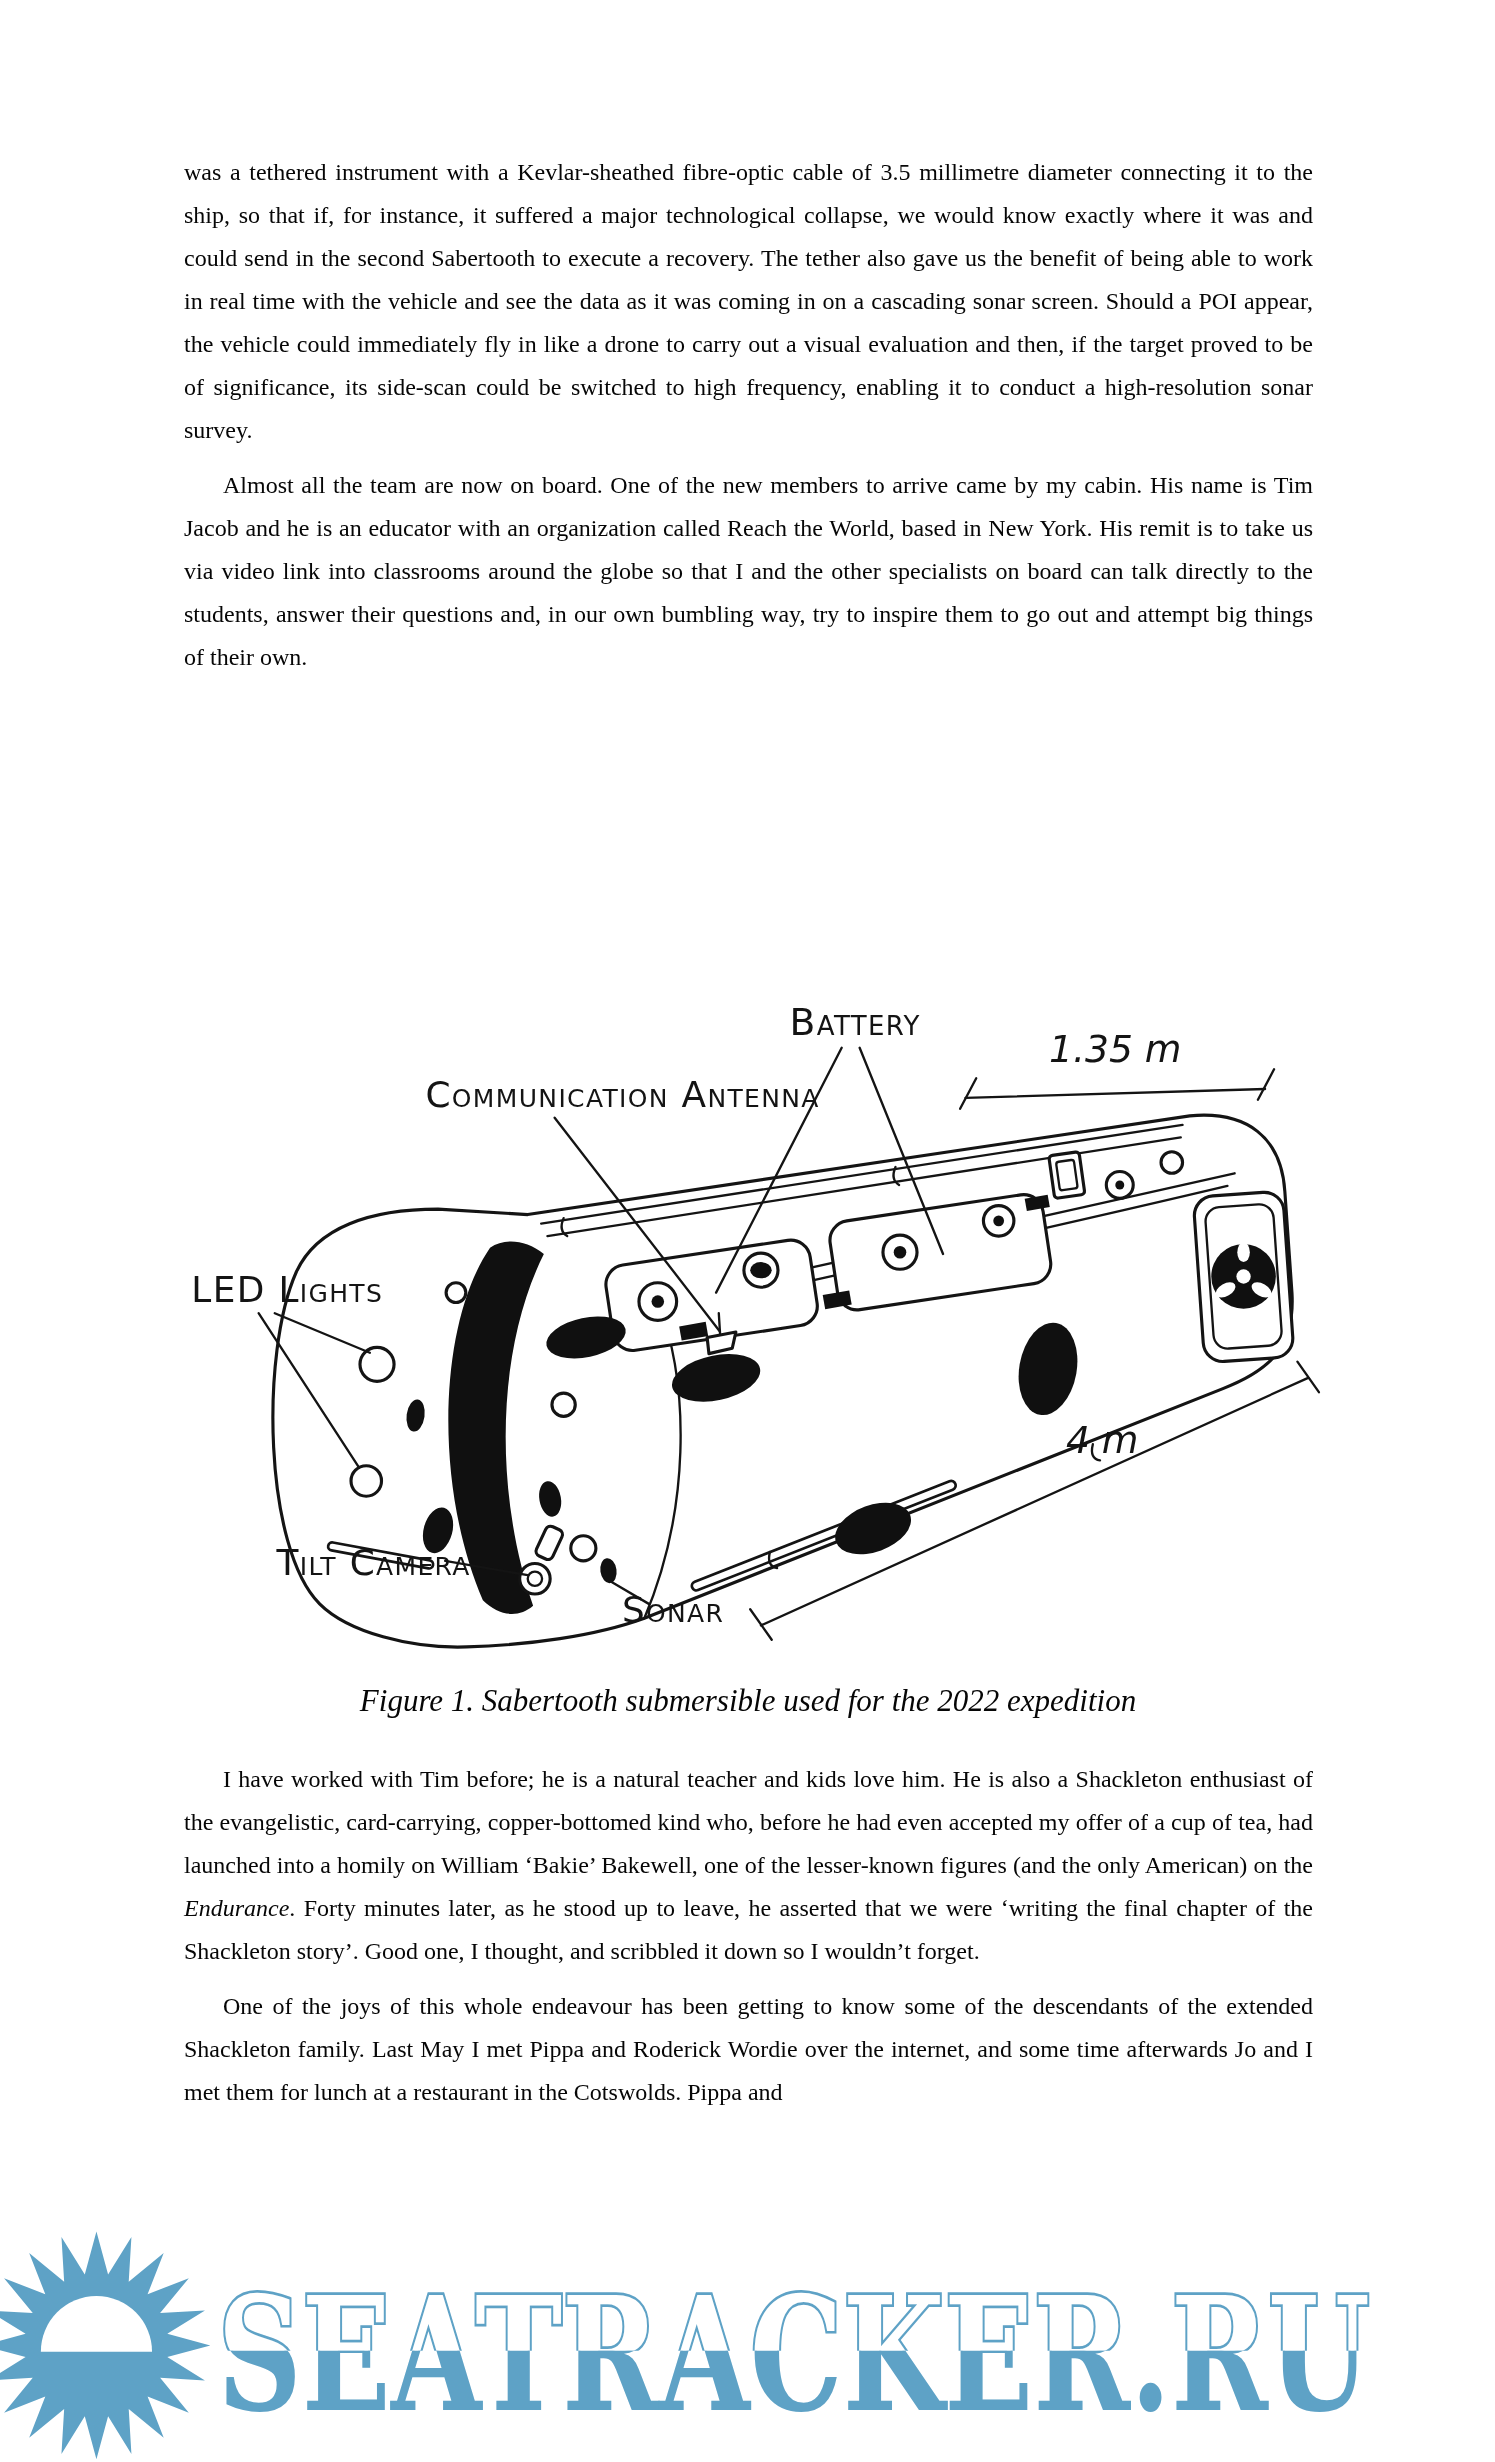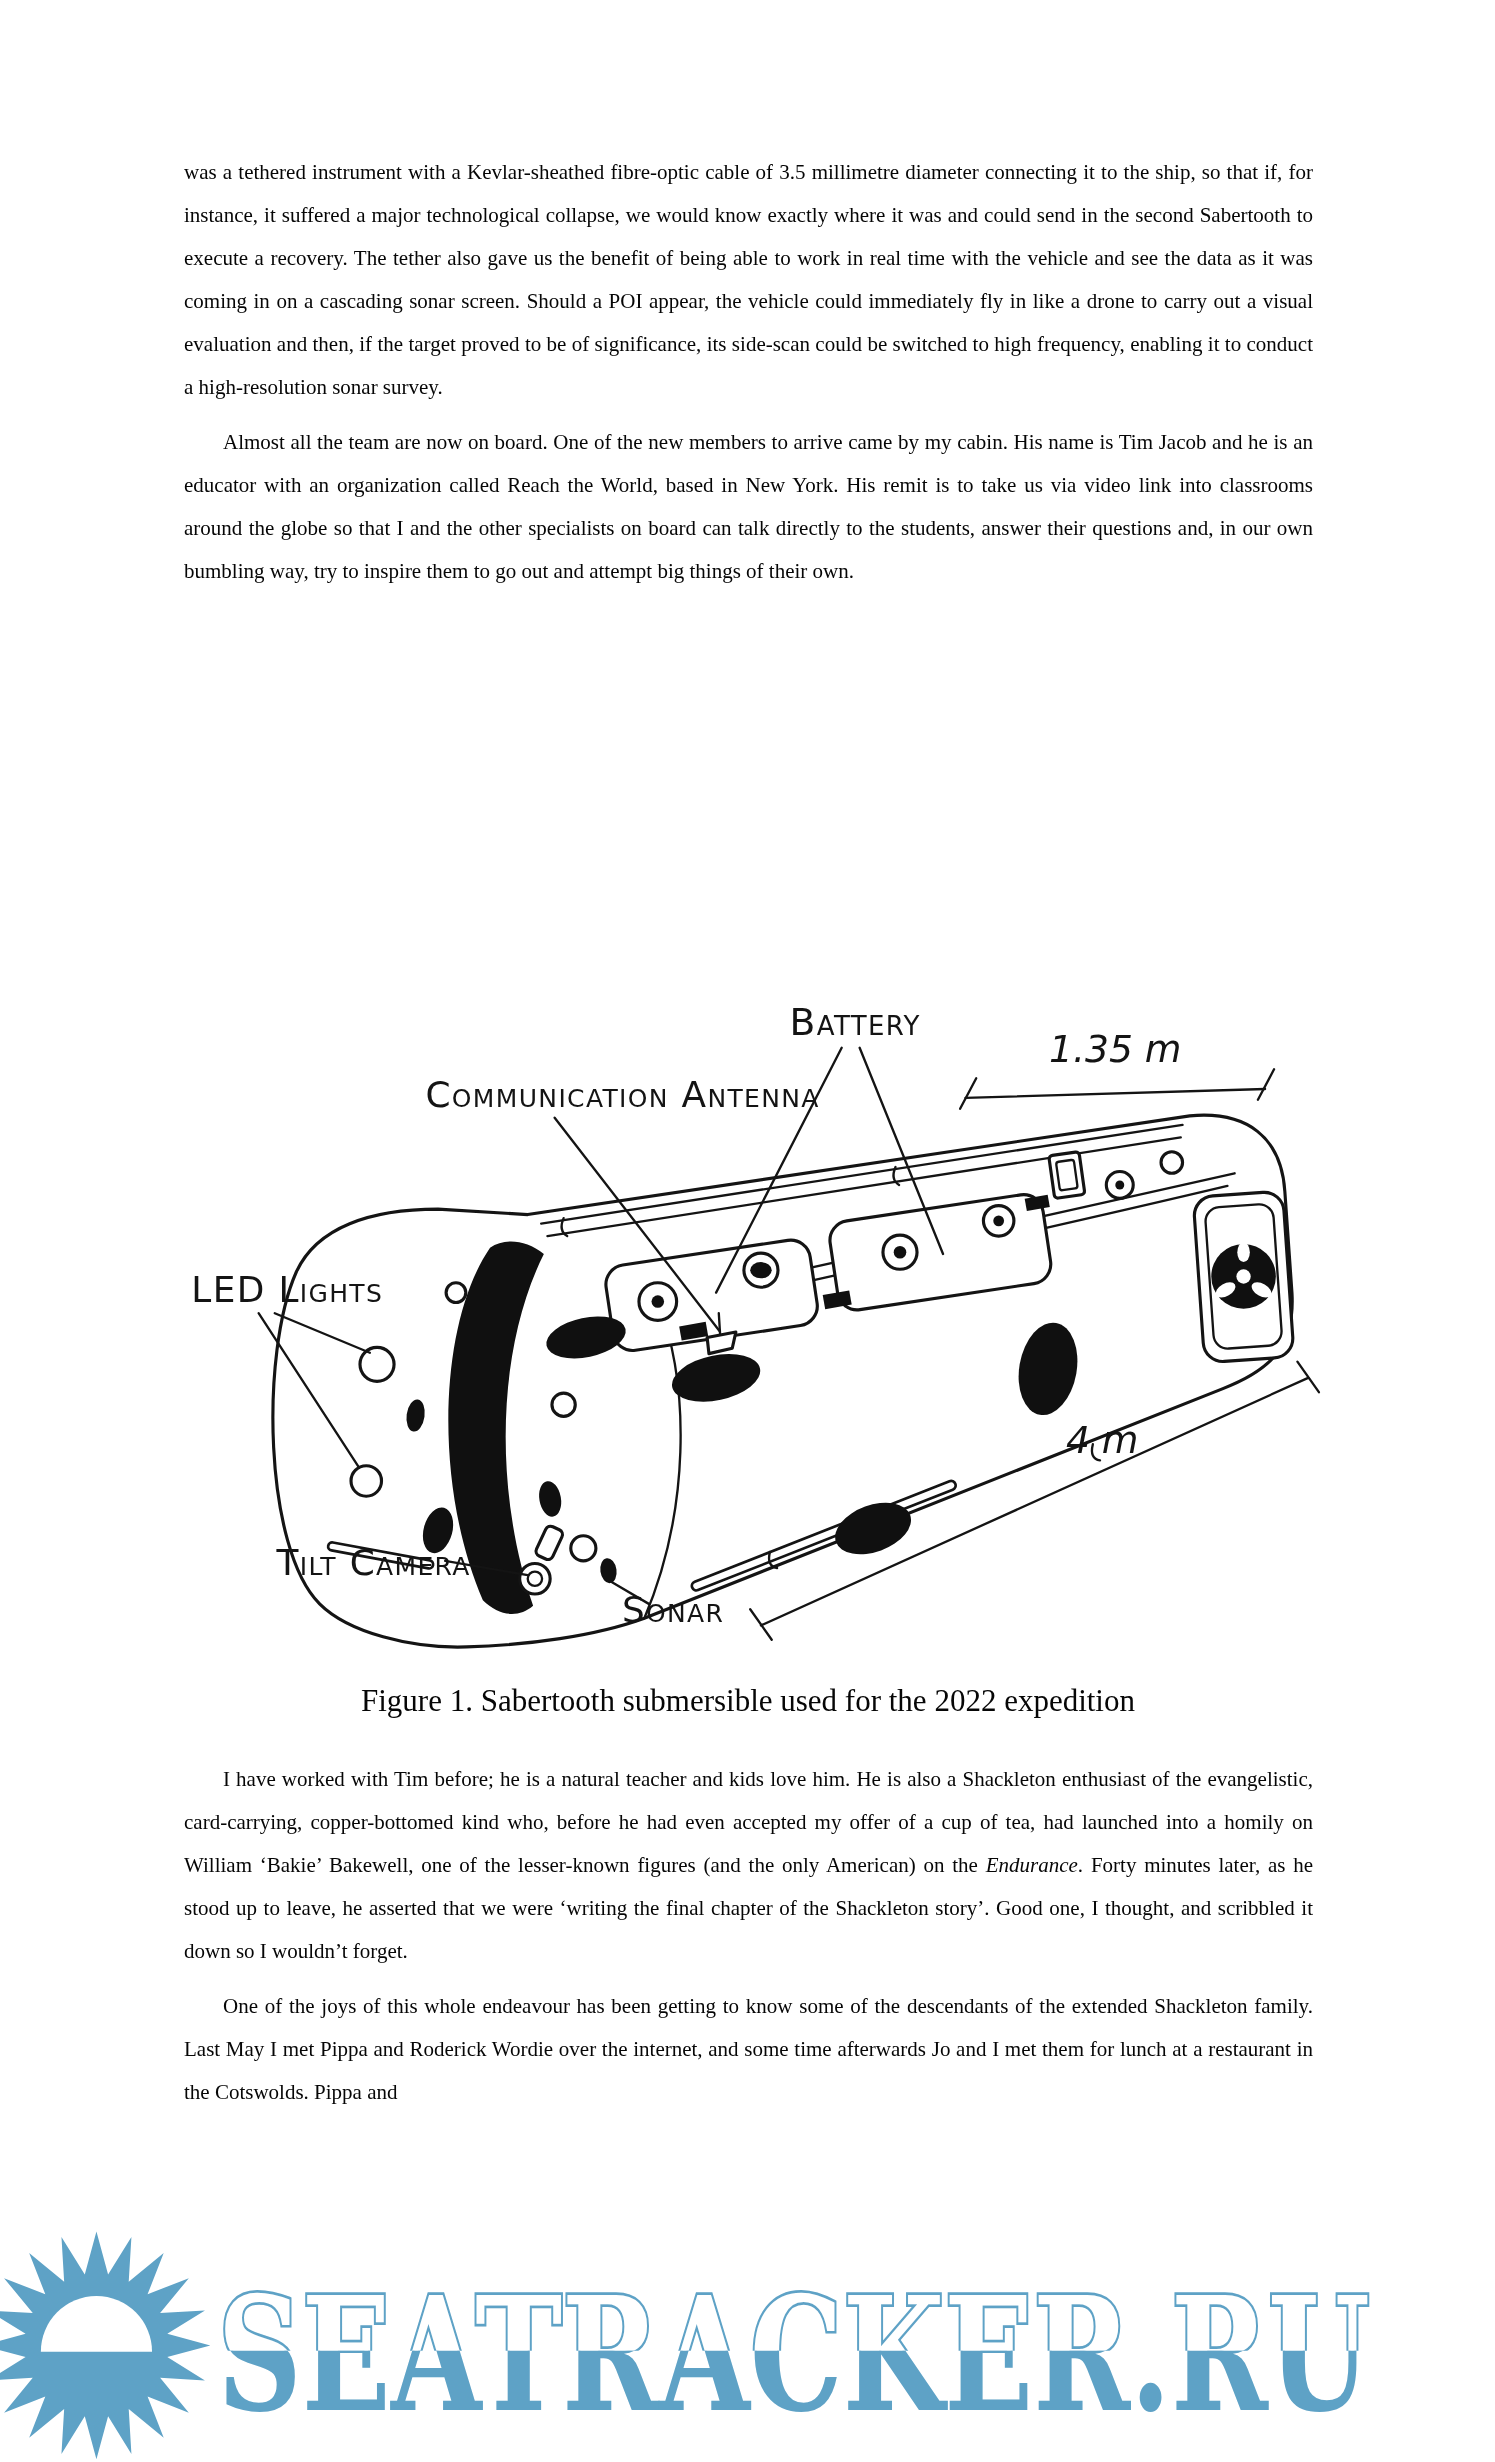--- a/index.html
+++ b/index.html
@@ -2,30 +2,30 @@
 <html style="font-size:14.4px"><head>
 <meta charset="utf-8">
 <style>
   html,body{margin:0;padding:0;}
   body{
     width:1496px;height:2462px;position:relative;background:#ffffff;
     font-family:"Liberation Serif", serif;color:#060606;overflow:hidden;
   }
   .textblock{
     position:absolute;left:184px;width:1129px;
-    font-size:21px;line-height:43px;text-align:justify;
+    font-size:24px;line-height:43px;text-align:justify;
   }
   .textblock p{margin:0;}
   .textblock p.indent{text-indent:39px;margin-top:12px;}
   #text-top{top:151px;}
   #text-bottom{top:1746px;}
   #figure-wrap{position:absolute;left:142px;top:983px;width:1211px;height:682px;}
   #figure-caption{
     position:absolute;left:0;top:1683px;width:1496px;text-align:center;
-    font-size:31px;line-height:36px;
+    font-style:italic;font-size:31px;line-height:36px;
   }
   .fl{
     font-family:"DejaVu Sans", sans-serif;
     font-variant:small-caps;
     letter-spacing:1.5px;
     fill:#141414;
   }
   .dim{
     font-family:"DejaVu Sans", sans-serif;
     font-style:italic;

